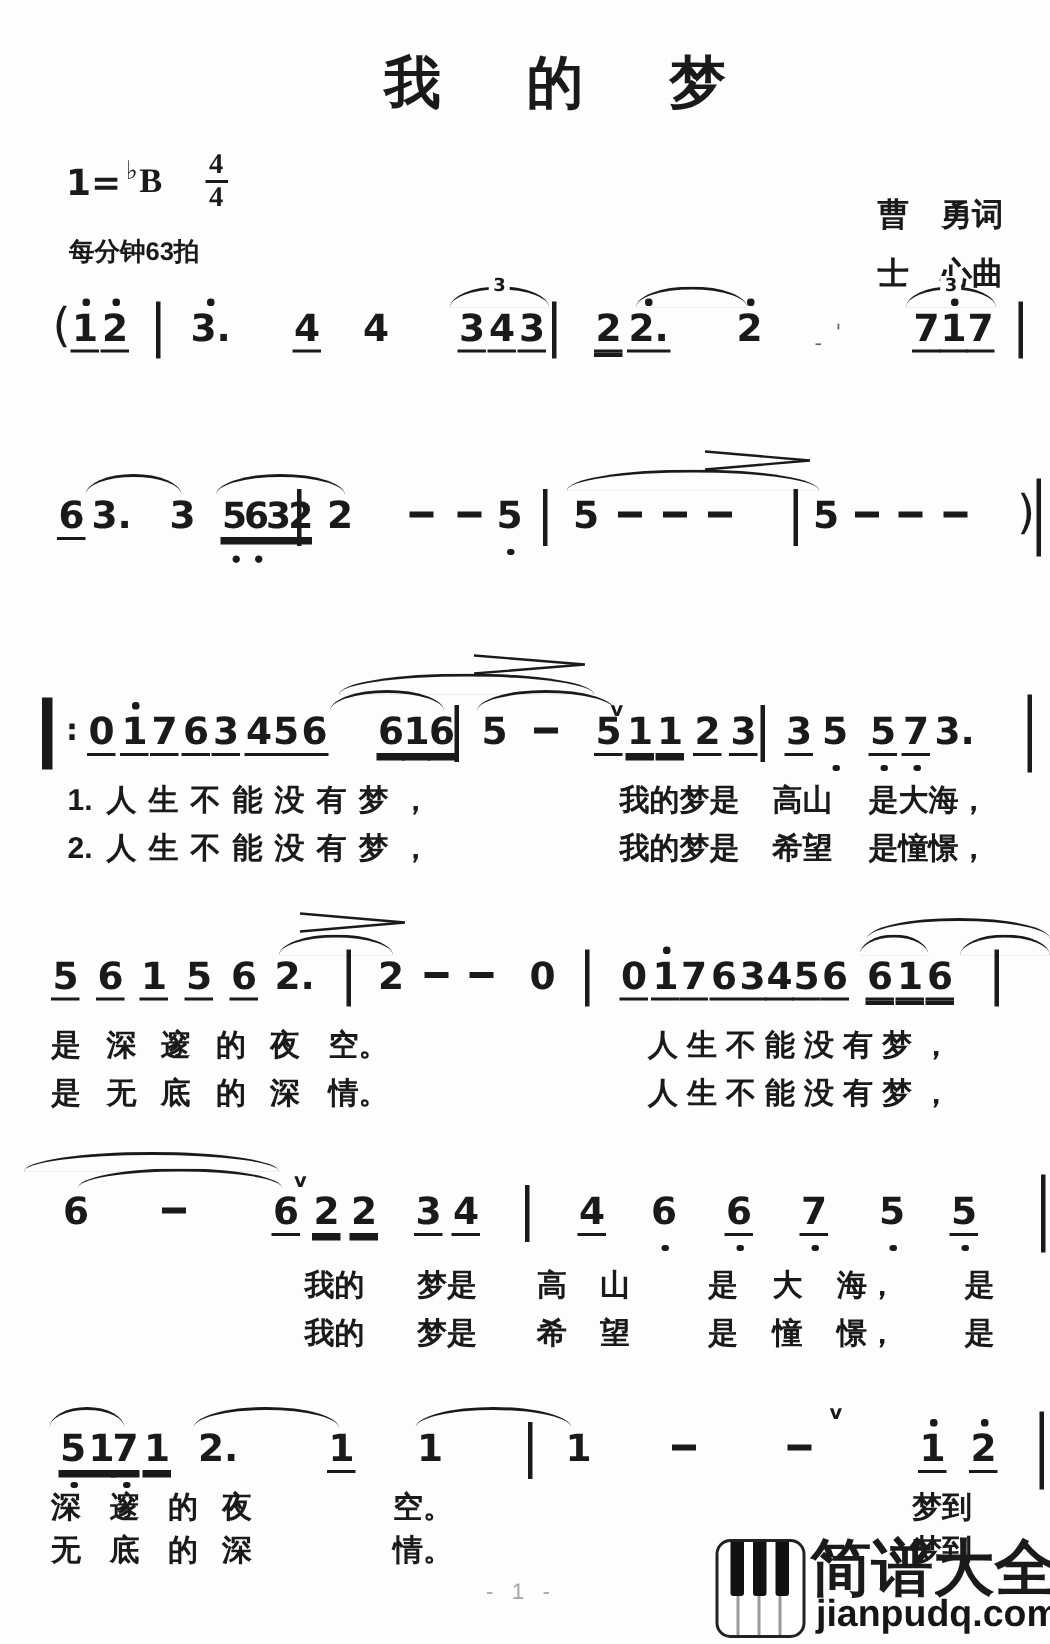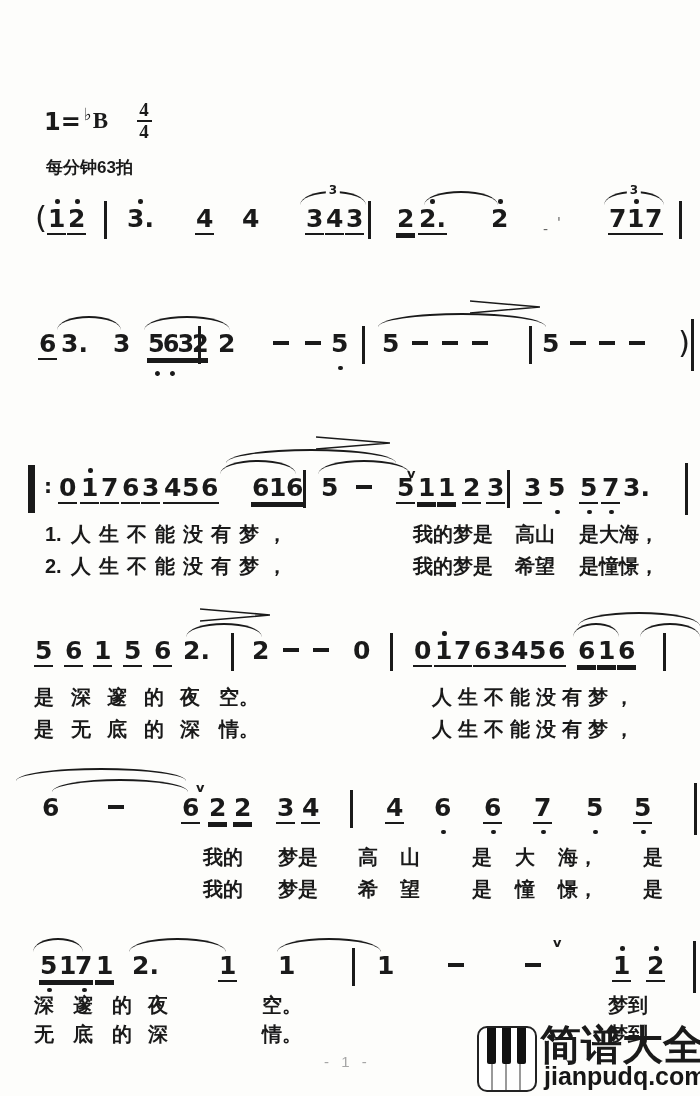--- a/index.html
+++ b/index.html
@@ -55,21 +55,23 @@
   .bk{position:absolute;top:0;width:9px;height:36px;background:#111;border-radius:0 0 2px 2px;}
   .b1{left:8px}.b2{left:23px}.b3{left:38px}
   .wm-title{position:absolute;left:540px;top:1018px;font-size:41px;font-weight:700;white-space:nowrap;}
   .wm-url{position:absolute;left:544px;top:1062px;font-size:25px;font-weight:700;color:#161616;white-space:nowrap;}
 </style>
 </head>
 <body>
 
 <div class="page">
 
-
+  <div class="title">我的梦</div>
+
+  <div class="credits"><span>曹　勇词</span><br><span>士　心曲</span></div>
 
   <div class="keysig">
     <span class="key-prefix">1=</span>
     <span class="key-flat">♭</span>
     <span class="key-letter">B</span>
   </div>
 
   <div class="timesig">
     <div class="ts-num">4</div>
     <div class="ts-bar"></div>

